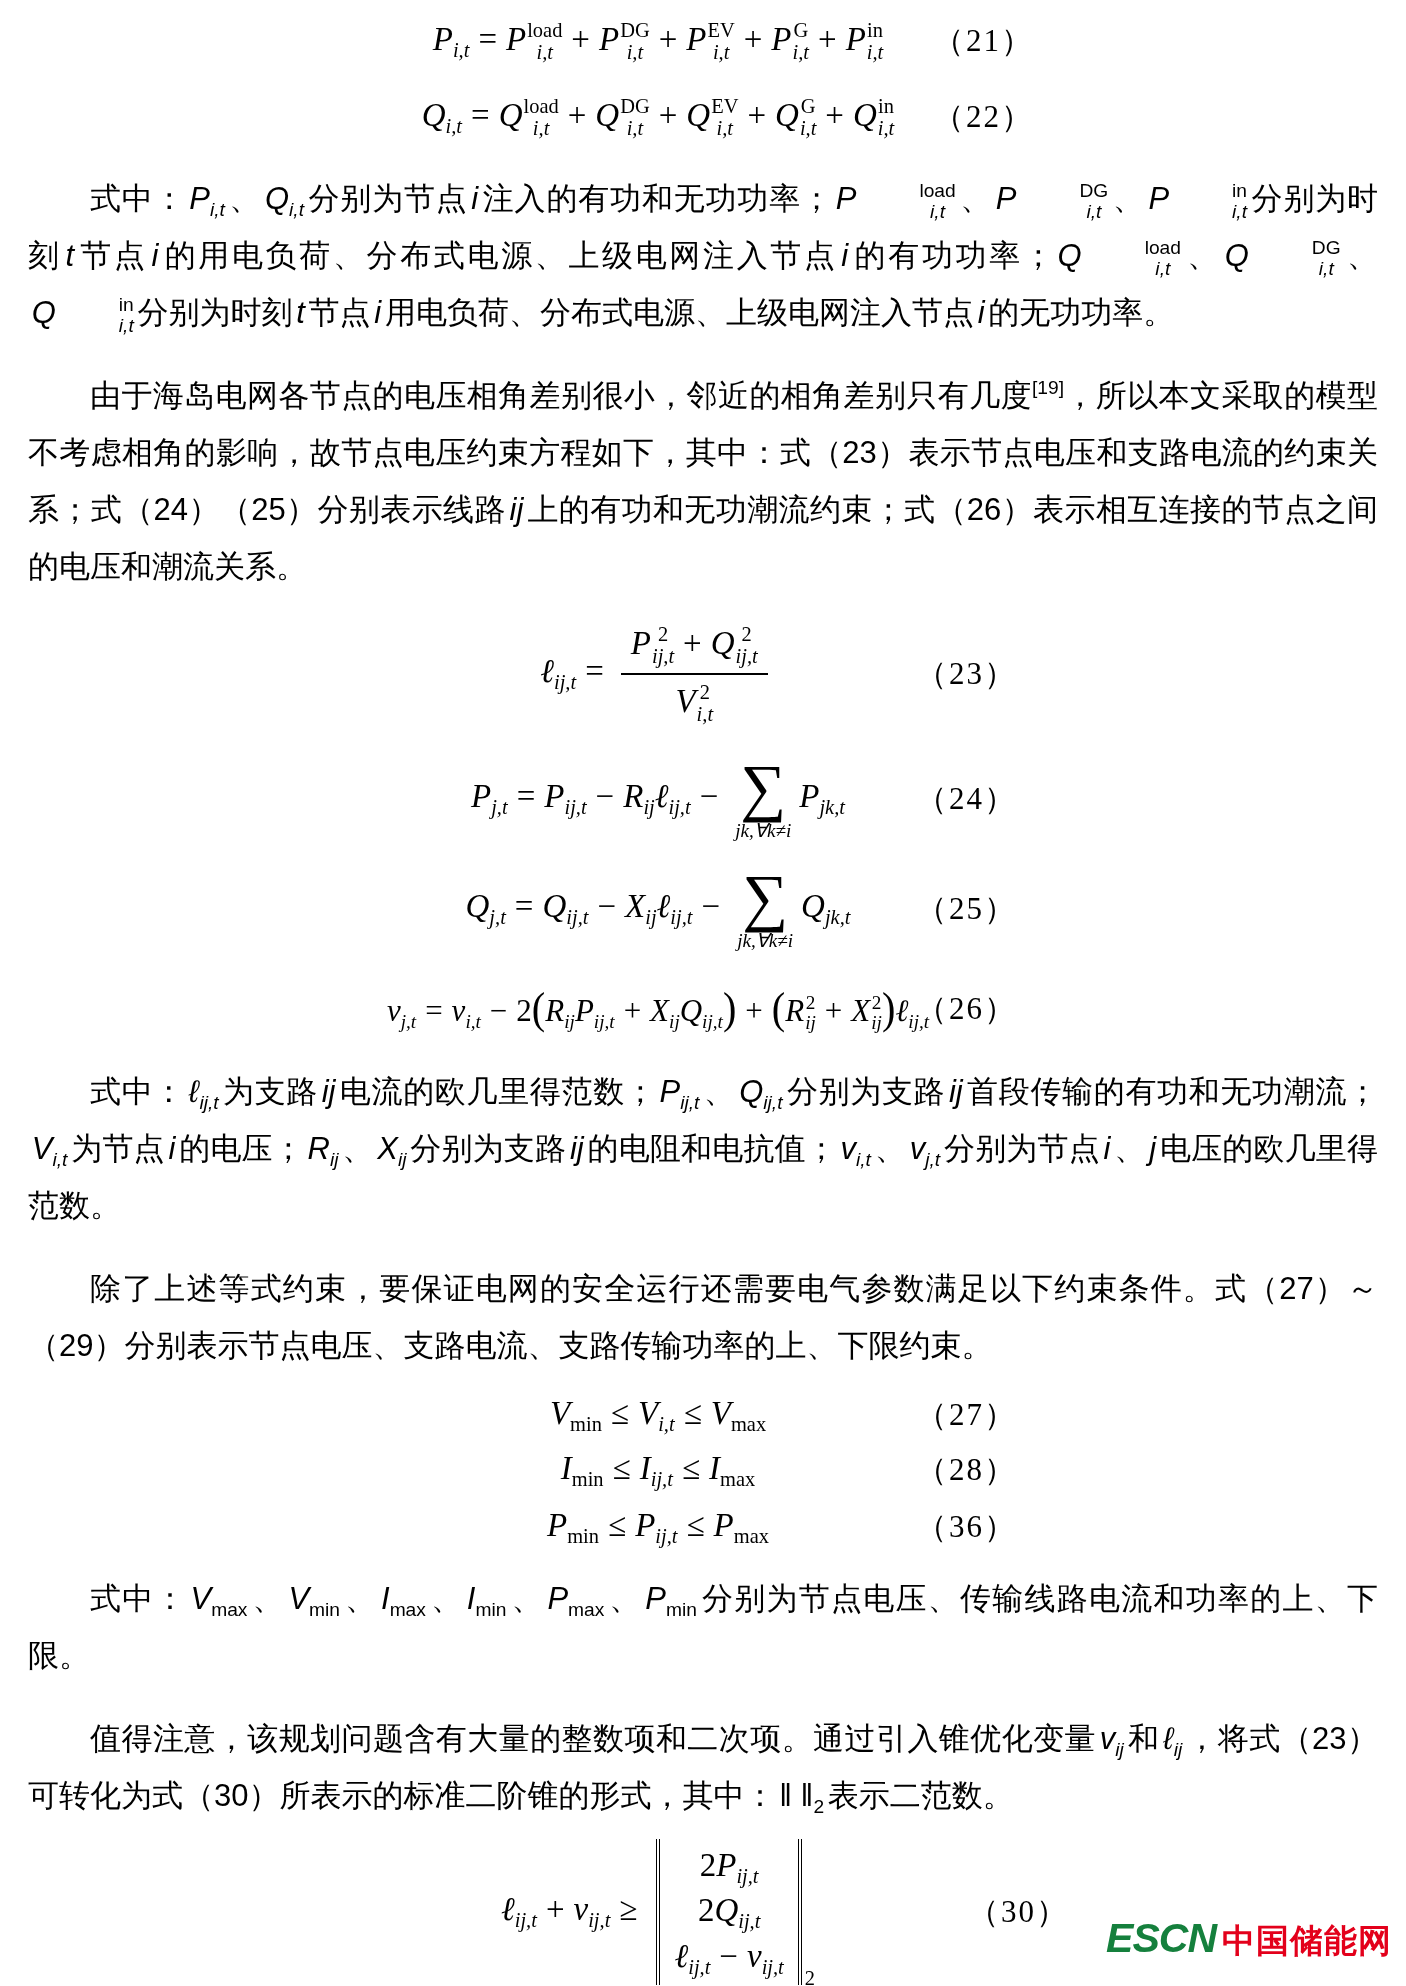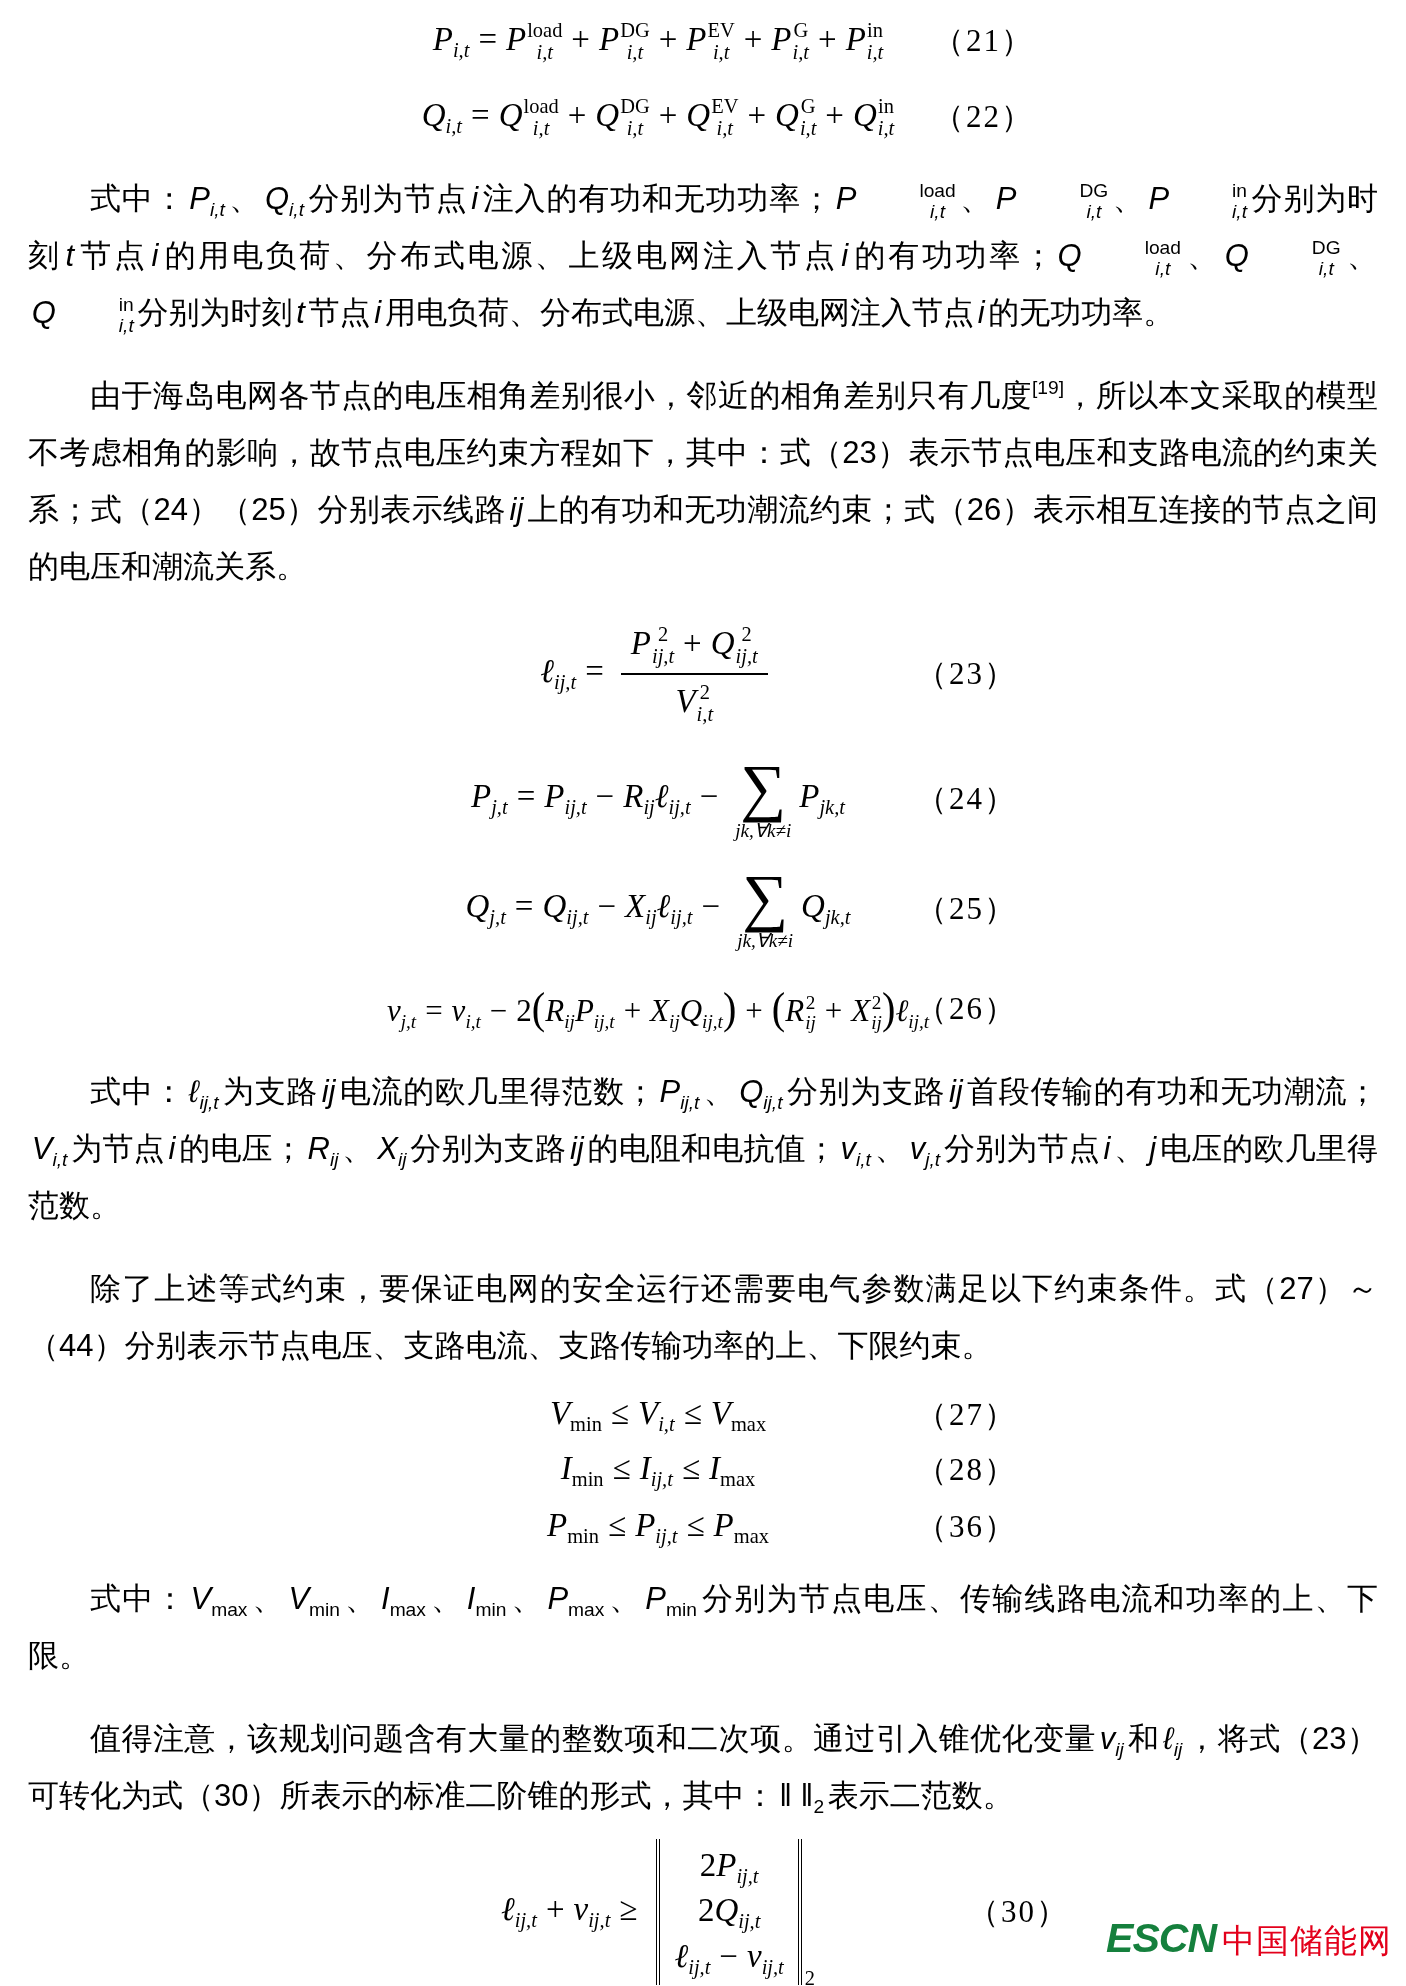--- a/index.html
+++ b/index.html
@@ -103,21 +103,21 @@
     position:absolute;right:14px;bottom:22px;
     display:flex;align-items:baseline;white-space:nowrap;
   }
   .logo-en{
     font-family:"Liberation Sans",sans-serif;
     font-weight:bold;font-style:italic;
     font-size:41px;letter-spacing:-1px;margin-right:6px;
   }
   .logo-cn{
     font-family:"Liberation Sans",sans-serif;
-    font-weight:normal;font-size:33px;letter-spacing:1px;
+    font-weight:bold;font-size:33px;letter-spacing:1px;
   }
 </style>
 </head>
 <body>
 
 <div class="content">
 
   <div class="eq-block eq-21">
     <div class="eq-content">
         <span class="eq-inner"><span class="tok"><span class="mv">P</span><span class="msub">i,t</span></span><span class="mo">=</span><span class="tok"><span class="mv">P</span><span class="stack"><span class="s-sup">load</span><span class="s-sub">i,t</span></span></span><span class="mo">+</span><span class="tok"><span class="mv">P</span><span class="stack"><span class="s-sup">DG</span><span class="s-sub">i,t</span></span></span><span class="mo">+</span><span class="tok"><span class="mv">P</span><span class="stack"><span class="s-sup">EV</span><span class="s-sub">i,t</span></span></span><span class="mo">+</span><span class="tok"><span class="mv">P</span><span class="stack"><span class="s-sup">G</span><span class="s-sub">i,t</span></span></span><span class="mo">+</span><span class="tok"><span class="mv">P</span><span class="stack"><span class="s-sup">in</span><span class="s-sub">i,t</span></span></span></span>
@@ -168,21 +168,21 @@
 
   <div class="eq-block eq-26">
     <div class="eq-content">
         <span class="eq-inner"><span class="tok"><span class="mv">v</span><span class="msub">j,t</span></span><span class="mo">=</span><span class="tok"><span class="mv">v</span><span class="msub">i,t</span></span><span class="mo">−</span><span class="mt">2</span><span class="paren">(</span><span class="tok"><span class="mv">R</span><span class="msub">ij</span></span><span class="tok"><span class="mv">P</span><span class="msub">ij,t</span></span><span class="mo">+</span><span class="tok"><span class="mv">X</span><span class="msub">ij</span></span><span class="tok"><span class="mv">Q</span><span class="msub">ij,t</span></span><span class="paren">)</span><span class="mo">+</span><span class="paren">(</span><span class="tok"><span class="mv">R</span><span class="stack"><span class="s-sup">2</span><span class="s-sub">ij</span></span></span><span class="mo">+</span><span class="tok"><span class="mv">X</span><span class="stack"><span class="s-sup">2</span><span class="s-sub">ij</span></span></span><span class="paren">)</span><span class="tok"><span class="mv">ℓ</span><span class="msub">ij,t</span></span></span>
       </div>
     <span class="eq-number">（26）</span>
   </div>
 
   <p class="para p3"><span class="ct">式中：</span><span class="im"><span class="tok"><span class="mv">ℓ</span><span class="msub">ij,t</span></span></span><span class="ct">为支路</span><span class="im"><span class="tok"><span class="mv">ij</span></span></span><span class="ct">电流的欧几里得范数；</span><span class="im"><span class="tok"><span class="mv">P</span><span class="msub">ij,t</span></span></span><span class="ct">、</span><span class="im"><span class="tok"><span class="mv">Q</span><span class="msub">ij,t</span></span></span><span class="ct">分别为支路</span><span class="im"><span class="tok"><span class="mv">ij</span></span></span><span class="ct">首段传输的有功和无功潮流；</span><span class="im"><span class="tok"><span class="mv">V</span><span class="msub">i,t</span></span></span><span class="ct">为节点</span><span class="im"><span class="tok"><span class="mv">i</span></span></span><span class="ct">的电压；</span><span class="im"><span class="tok"><span class="mv">R</span><span class="msub">ij</span></span></span><span class="ct">、</span><span class="im"><span class="tok"><span class="mv">X</span><span class="msub">ij</span></span></span><span class="ct">分别为支路</span><span class="im"><span class="tok"><span class="mv">ij</span></span></span><span class="ct">的电阻和电抗值；</span><span class="im"><span class="tok"><span class="mv">v</span><span class="msub">i,t</span></span></span><span class="ct">、</span><span class="im"><span class="tok"><span class="mv">v</span><span class="msub">j,t</span></span></span><span class="ct">分别为节点</span><span class="im"><span class="tok"><span class="mv">i</span></span></span><span class="ct">、</span><span class="im"><span class="tok"><span class="mv">j</span></span></span><span class="ct">电压的欧几里得范数。</span></p>
 
-  <p class="para p4"><span class="ct">除了上述等式约束，要保证电网的安全运行还需要电气参数满足以下约束条件。式（27）～（44）分别表示节点电压、支路电流、支路传输功率的上、下限约束。</span></p>
+  <p class="para p4"><span class="ct">除了上述等式约束，要保证电网的安全运行还需要电气参数满足以下约束条件。式（27）～（29）分别表示节点电压、支路电流、支路传输功率的上、下限约束。</span></p>
 
   <div class="eq-block eq-27">
     <div class="eq-content">
         <span class="eq-inner"><span class="tok"><span class="mv">V</span><span class="msub up">min</span></span><span class="mo">≤</span><span class="tok"><span class="mv">V</span><span class="msub">i,t</span></span><span class="mo">≤</span><span class="tok"><span class="mv">V</span><span class="msub up">max</span></span></span>
       </div>
     <span class="eq-number">（27）</span>
   </div>
 
   <div class="eq-block eq-28">
     <div class="eq-content">

